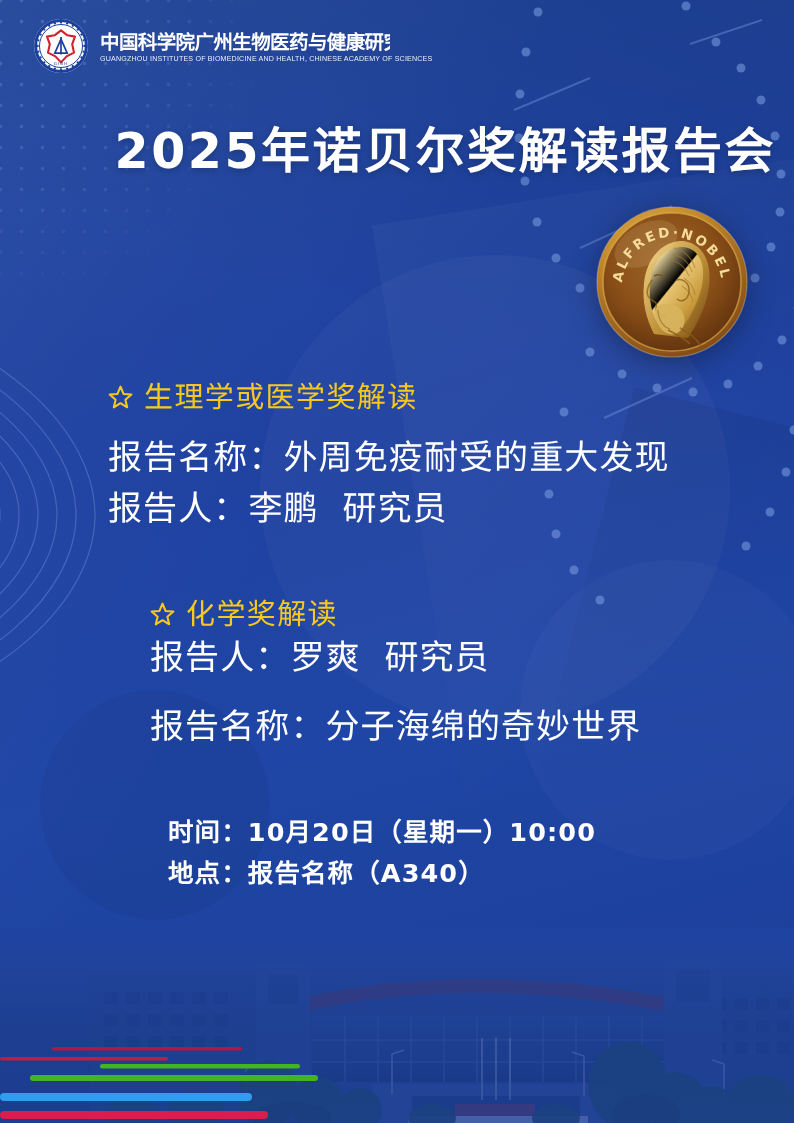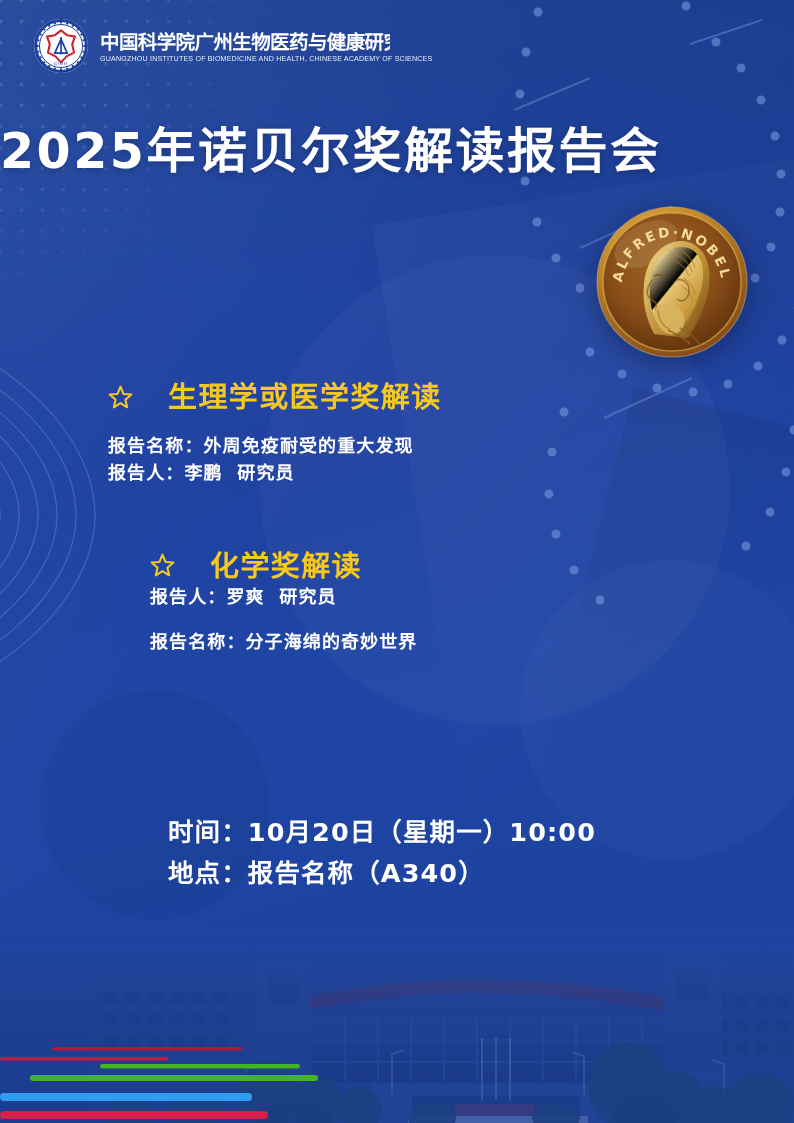--- a/index.html
+++ b/index.html
@@ -90,21 +90,21 @@
     letter-spacing: 0.19px;
     white-space: nowrap;
     font-family: "Liberation Sans", sans-serif;
   }
 
   
   .main-title {
     position: absolute;
     left: 0; top: 125px;
     width: 776px;
-    text-align: left;
+    text-align: right;
     color: #ffffff;
     font-size: 49px;
     font-weight: 700;
     letter-spacing: 2.5px;
     line-height: 1.1;
     z-index: 7;
     text-shadow: 0 2px 7px rgba(0,0,0,0.22);
     font-family: "DejaVu Sans", "Liberation Sans", sans-serif;
   }
 
@@ -125,31 +125,30 @@
     z-index: 7;
   }
   .award-block { padding-left: 108px; }
   .award-block.second { margin-top: 62px; margin-left: 42px; }
 
   .award-head {
     display: flex;
     align-items: center;
     color: #f7c81e;
     font-size: 29px;
-    font-weight: 700;
+    font-weight: 400;
     letter-spacing: 1.4px;
     line-height: 1.2;
-    gap: 24px;
   }
   .star-icon { flex: 0 0 auto; width: 25px; height: 25px; margin-right: 11px; }
 
   .award-line {
     color: #ffffff;
-    font-size: 18px;
-    font-weight: 700;
+    font-size: 34px;
+    font-weight: 400;
     letter-spacing: 1.1px;
     line-height: 1.52;
     white-space: pre;
   }
   .award-line.first-line { margin-top: 17px; }
 
   
   .event-info {
     position: absolute;
     left: 0; top: 812px;

